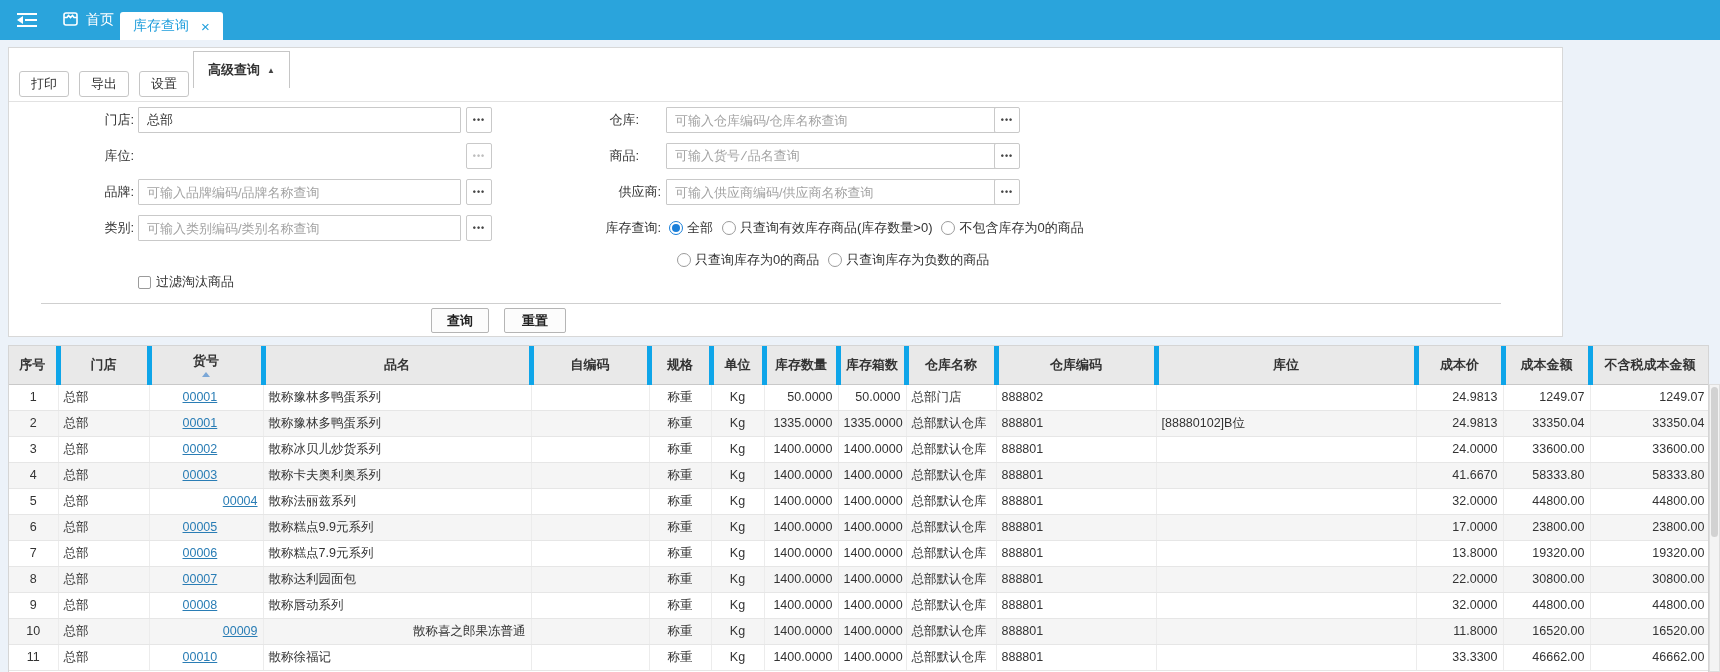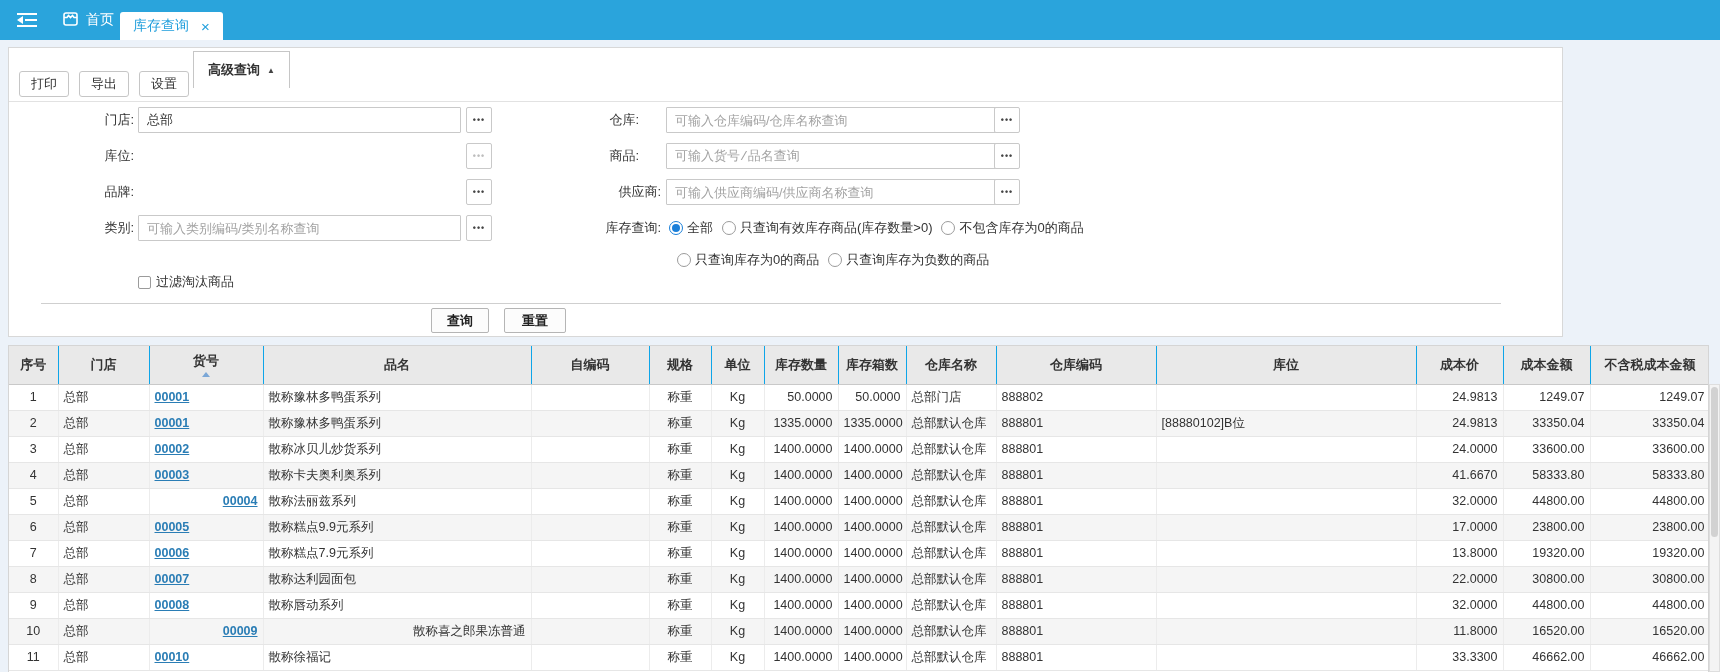--- a/index.html
+++ b/index.html
@@ -53,29 +53,29 @@
 
   .form-divider { position:absolute; left:32px; top:255px; width:1460px; height:1px; background:#cfcfcf; }
   .act-btn { position:absolute; top:260px; height:25px; background:#fcfcfc; border:1px solid #b5b5b5; border-radius:2px;
              font-weight:bold; font-size:13px; color:#222; cursor:pointer;
              font-family:"Liberation Sans","DejaVu Sans",sans-serif; }
 
   
   .table-wrap { position:absolute; left:8px; top:345px; width:1701px; height:327px; background:#fff;
                 border:1px solid #d5d5d5; border-bottom:none; overflow:hidden; }
   table { border-collapse:collapse; table-layout:fixed; width:1701px; }
-  th { height:38px; background:#e9e9e9; border-right:1px solid #0ea5e9; border-bottom:1px solid #c9c9c9;
+  th { height:38px; background:#e9e9e9; border-right:5px solid #0ea5e9; border-bottom:1px solid #c9c9c9;
        font-size:13px; font-weight:bold; color:#333; text-align:center; white-space:nowrap; overflow:hidden; cursor:pointer; }
   .th-inner { display:flex; flex-direction:column; align-items:center; justify-content:center; gap:2px; }
   .sort-asc { width:0; height:0; border-left:4px solid transparent; border-right:4px solid transparent;
               border-bottom:5px solid #7ba7d7; }
   td { height:25px; line-height:25px; padding:0 5px; font-size:12.5px; color:#333;
        border-right:1px solid #ececec; border-bottom:1px solid #e6e6e6; white-space:nowrap; overflow:hidden; }
   tr.alt td { background:#f5f5f5; }
-  .code-link { color:#2a7db5; font-weight:bold; text-decoration:underline; cursor:pointer; }
+  .code-link { color:#2a7db5; font-weight:normal; text-decoration:underline; cursor:pointer;margin-left:28px; }
 
   .vscrollbar { position:absolute; left:1709px; top:384px; width:11px; height:288px; background:#f4f4f4;
                 border:1px solid #dedede; }
   .vscroll-thumb { position:absolute; left:1px; top:2px; width:7px; height:150px; background:#d2d2d2; border-radius:4px; cursor:pointer; }
 </style>
 </head>
 <body>
 
 <div class="topbar">
   <span class="collapse-btn">
@@ -119,20 +119,21 @@
   <input class="finput" style="left: 657px; top: 59px; width: 350px;" placeholder="可输入仓库编码/仓库名称查询">
   <button class="dots-btn" style="left:985px;top:59px;">•••</button>
 
   <label class="flabel" style="left:55px;top:95px;">库位:</label>
   <button class="dots-btn disabled" style="left:457px;top:95px;">•••</button>
   <label class="flabel" style="left:560px;top:95px;">商品:</label>
   <input class="finput" style="left: 657px; top: 95px; width: 350px; font-family: Liberation Mono, monospace;" placeholder="可输入货号/品名查询">
   <button class="dots-btn" style="left:985px;top:95px;">•••</button>
 
   <label class="flabel" style="left:55px;top:131px;">品牌:</label>
+  <input class="finput" style="left: 129px; top: 131px; width: 323px;" placeholder="可输入品牌编码/品牌名称查询">
   <button class="dots-btn" style="left:457px;top:131px;">•••</button>
   <label class="flabel wide" style="left:560px;top:131px;">供应商:</label>
   <input class="finput" style="left: 657px; top: 131px; width: 350px;" placeholder="可输入供应商编码/供应商名称查询">
   <button class="dots-btn" style="left:985px;top:131px;">•••</button>
 
   <label class="flabel" style="left:55px;top:167px;">类别:</label>
   <input class="finput" style="left: 129px; top: 167px; width: 323px;" placeholder="可输入类别编码/类别名称查询">
   <button class="dots-btn" style="left:457px;top:167px;">•••</button>
   <label class="flabel wide" style="left:560px;top:167px;">库存查询:</label>
 

